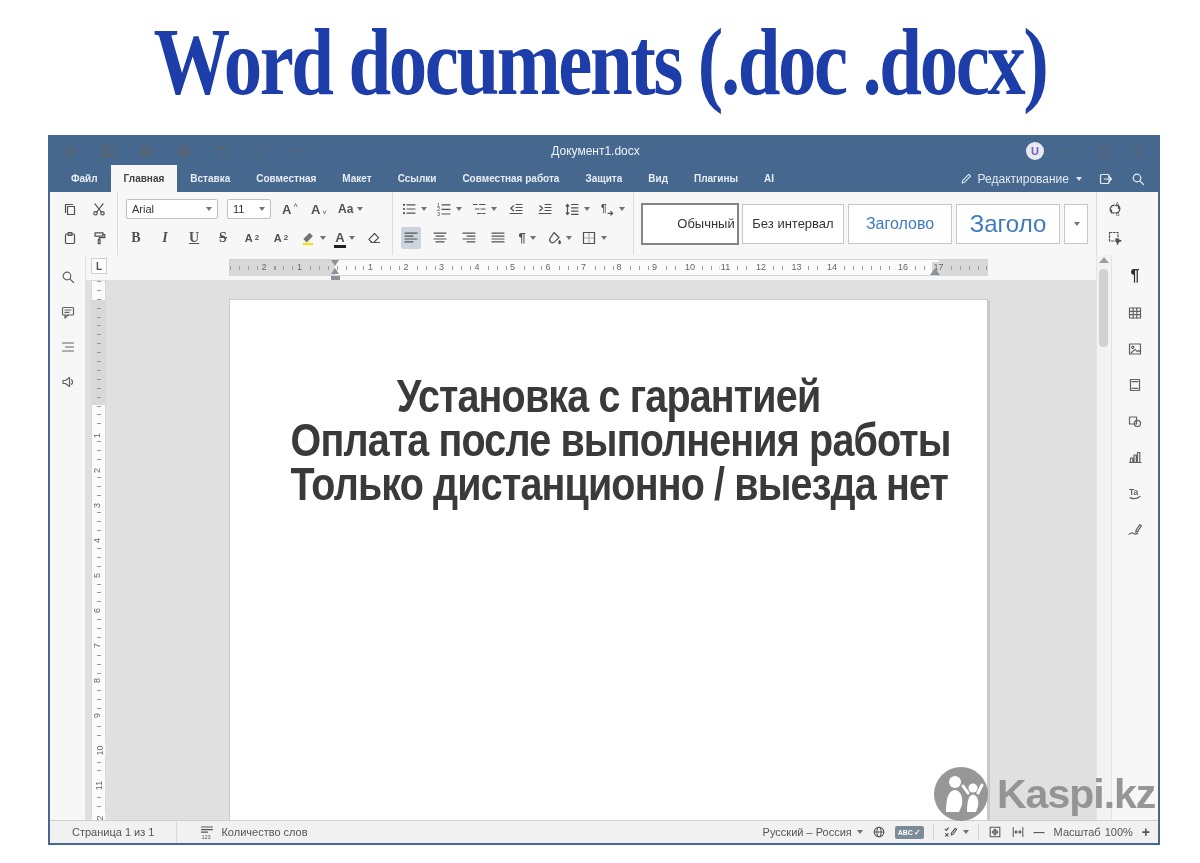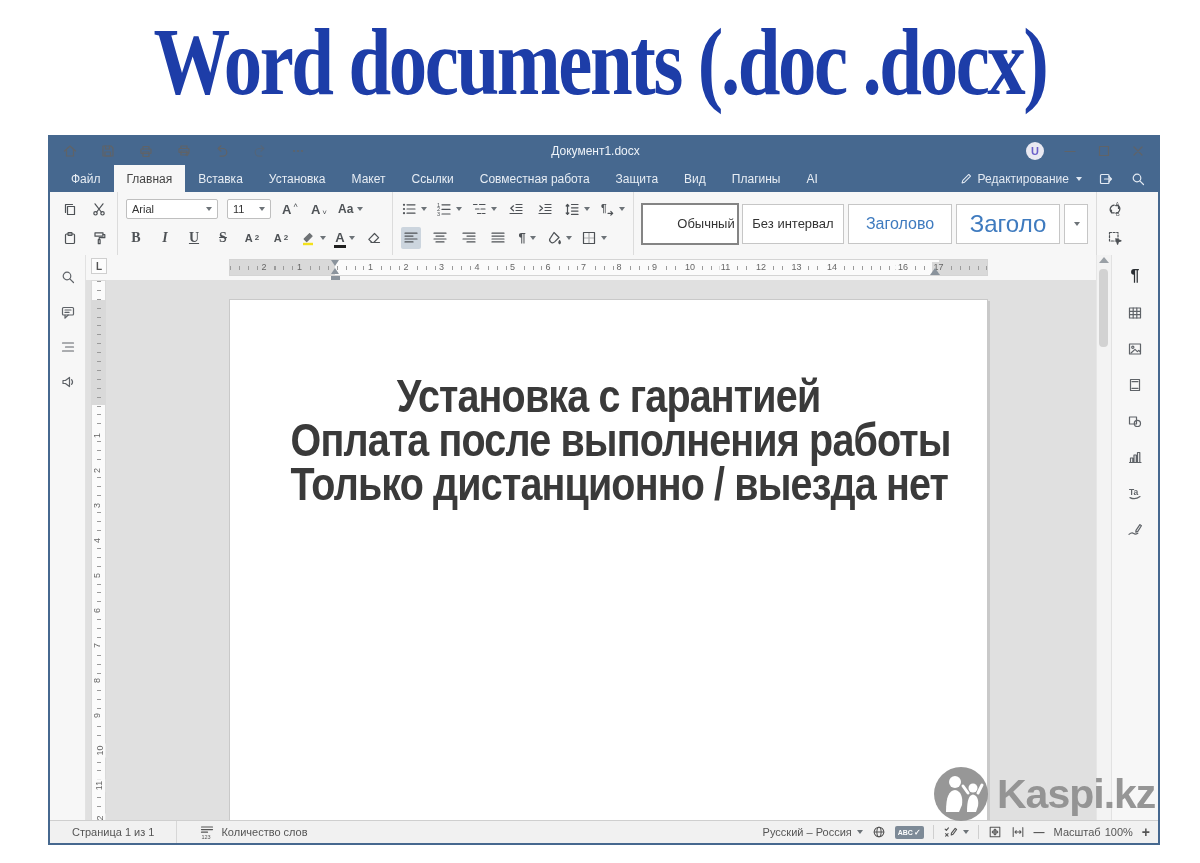--- a/index.html
+++ b/index.html
@@ -14,21 +14,21 @@
        border:2px solid #46688f;background:#f7f7f7;}
   
   .titlebar{position:relative;height:28px;background:#46688f;display:flex;align-items:center;color:#e3eaf3;}
   .tb-left{display:flex;align-items:center;gap:22px;margin-left:12px;z-index:2;}
   .tb-title{position:absolute;left:0;right:17px;text-align:center;font-size:12px;color:#eef3f9;pointer-events:none;}
   .tb-right{margin-left:auto;display:flex;align-items:center;gap:18px;margin-right:12px;z-index:2;}
   .avatar{width:18px;height:18px;border-radius:50%;background:#e9e9f2;color:#6a5fc9;font-size:11px;font-weight:700;
           display:flex;align-items:center;justify-content:center;}
   
   .tabs{height:27px;background:#46688f;display:flex;align-items:stretch;padding-left:8px;}
-  .tab{display:flex;align-items:center;padding:0 13px;font-size:12px;font-weight:400;color:#e7edf4;cursor:default;}
+  .tab{display:flex;align-items:center;padding:0 13px;font-size:10px;font-weight:700;color:#e7edf4;cursor:default;}
   .tab.active{background:#f7f7f7;color:#444;}
   .tabs-right{margin-left:auto;display:flex;align-items:center;gap:16px;padding-right:12px;color:#e3eaf3;font-size:12px;}
   .editmode{display:flex;align-items:center;gap:5px;}
   
   .toolbar{height:63px;background:#f7f7f7;border-bottom:1px solid #cbcbcb;display:flex;align-items:stretch;padding:0 2px;}
   .tgroup{display:flex;flex-direction:column;justify-content:space-evenly;padding:2px 8px;position:relative;}
   .tgroup+.tgroup{border-left:1px solid #dcdcdc;}
   .trow{display:flex;align-items:center;gap:9px;height:26px;}
   .tbtn{min-width:20px;height:22px;display:flex;align-items:center;justify-content:center;color:#4e5256;
         font-size:13px;border-radius:2px;gap:2px;position:relative;}
@@ -189,21 +189,21 @@
             </span>
           </span>
       </div>
     </div>
 
     <div class="tabs">
       <div style="display:flex;">
           <span class="tab">Файл</span>
           <span class="tab active">Главная</span>
           <span class="tab">Вставка</span>
-          <span class="tab">Установка</span>
+          <span class="tab">Совместная</span>
           <span class="tab">Макет</span>
           <span class="tab">Ссылки</span>
           <span class="tab">Совместная работа</span>
           <span class="tab">Защита</span>
           <span class="tab">Вид</span>
           <span class="tab">Плагины</span>
           <span class="tab">AI</span>
         </div>
       <div class="tabs-right">
         <span class="editmode">

